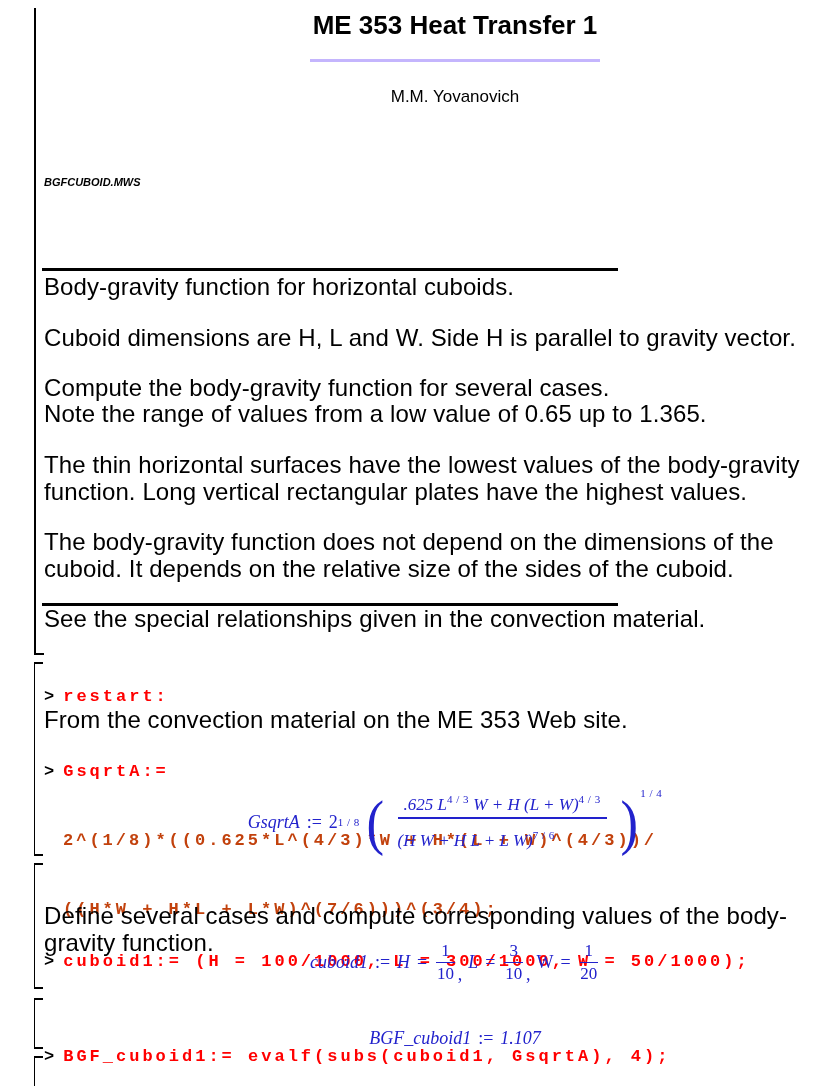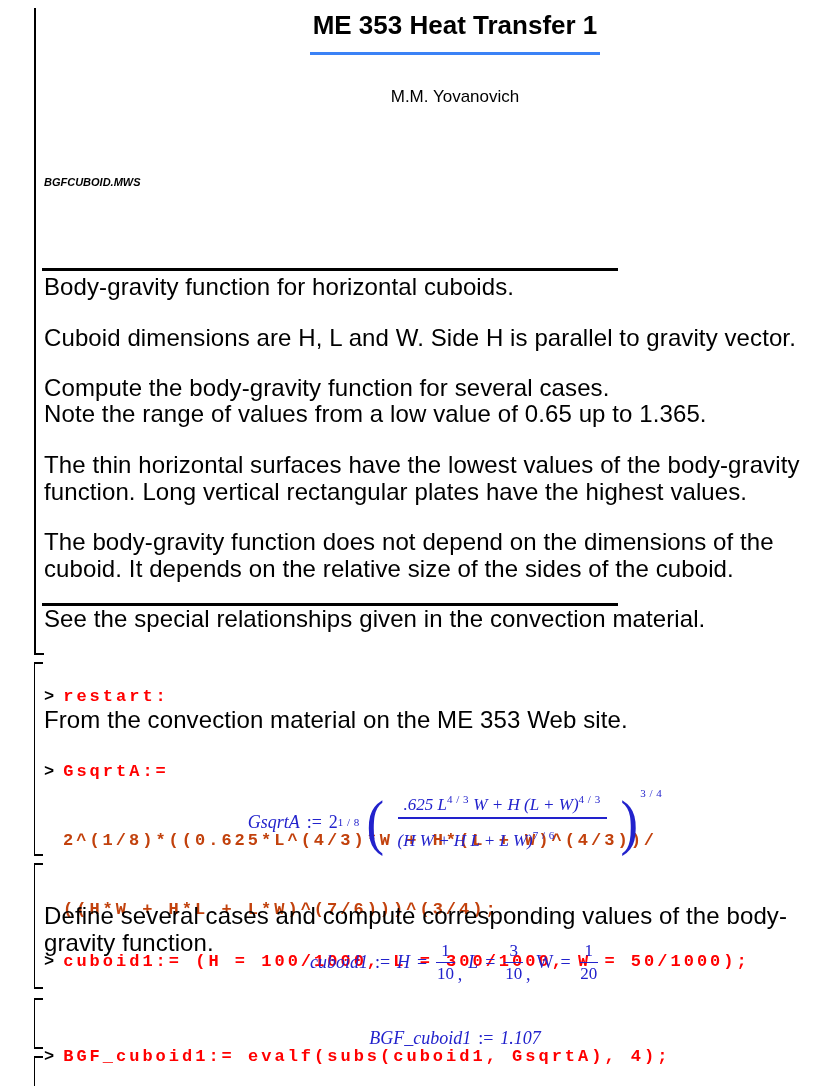--- a/index.html
+++ b/index.html
@@ -13,21 +13,21 @@
   .bk.ft::before{content:"";position:absolute;top:0;left:0;width:8px;height:2px;background:#000;}
   .bk.fb::after{content:"";position:absolute;bottom:0;left:0;width:8px;height:2px;background:#000;}
   .bk1{top:8px;height:647px;}
   .bk2{top:662px;height:194px;}
   .bk3{top:863px;height:126px;}
   .bk4{top:998px;height:51px;}
   .bk5{top:1056px;height:30px;}
   
   .cblock{position:absolute;left:42px;width:826px;text-align:center;}
   .title-wrap{top:10px;font-size:26px;font-weight:bold;}
-  .title-text{display:inline-block;border-bottom:3px solid #3b82f6;padding:0 3px 11px 3px;}
+  .title-text{display:inline-block;border-bottom:3px solid #c4b5fd;padding:0 3px 18px 3px;}
   .author{top:87px;font-size:17px;}
   
   .filename{position:absolute;left:44px;top:176px;font-size:11px;font-weight:bold;font-style:italic;}
   .para{position:absolute;left:44px;font-size:24px;line-height:27px;letter-spacing:0.1px;margin-top:44px;}
   .para span{display:block;}
   .p-intro{top:229px;}
   .p-dims{top:280px;}
   .p-compute{top:331px;line-height:26px;}
   .p-thin{top:407px;}
   .p-depend{top:484px;}
@@ -133,21 +133,21 @@
     <span class="bigp">(</span>
     <span class="frac">
       <span class="num">
         <span class="mi">.625 L</span><sup class="supnum">4 / 3</sup><span class="mi"> W + H (L + W)</span><sup class="supnum">4 / 3</sup>
       </span>
       <span class="den">
         <span class="mi">(H W + H L + L W)</span><sup class="supnum">7 / 6</sup>
       </span>
     </span>
     <span class="bigp">)</span>
-    <sup class="outer-sup">3 / 4</sup>
+    <sup class="outer-sup">1 / 4</sup>
   </div>
 
   <div class="para p-define">Define several cases and compute corresponding values of the body-gravity function.</div>
 
   <div class="crow r-cuboid1">
     <div class="iline">
       <span class="prompt">&gt;</span>
       <span class="code">cuboid1:= (H = 100/1000, L = 300/1000, W = 50/1000);</span>
     </div>
   </div>

